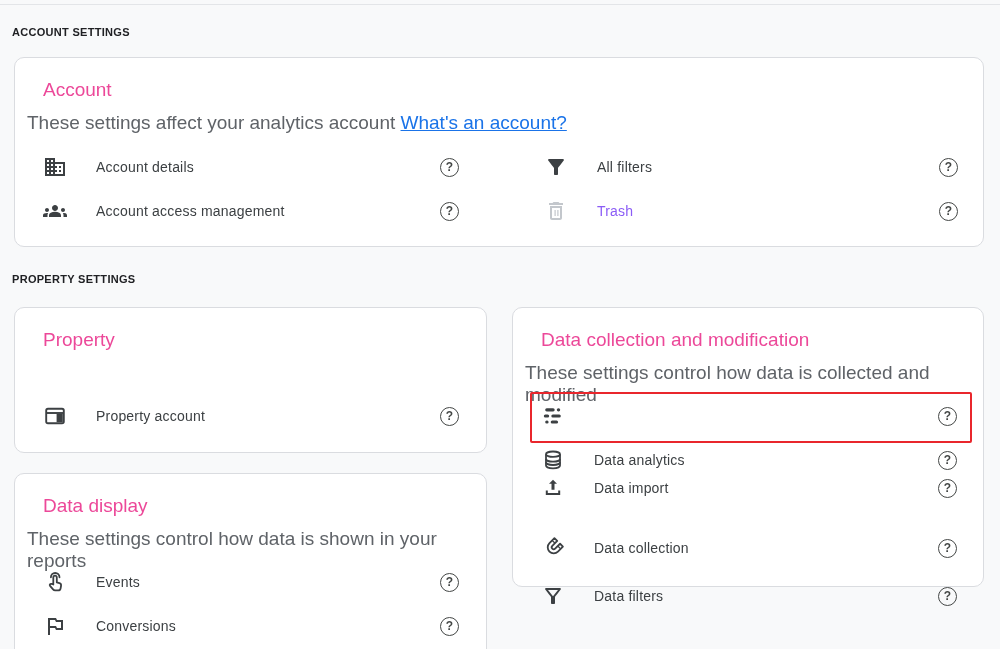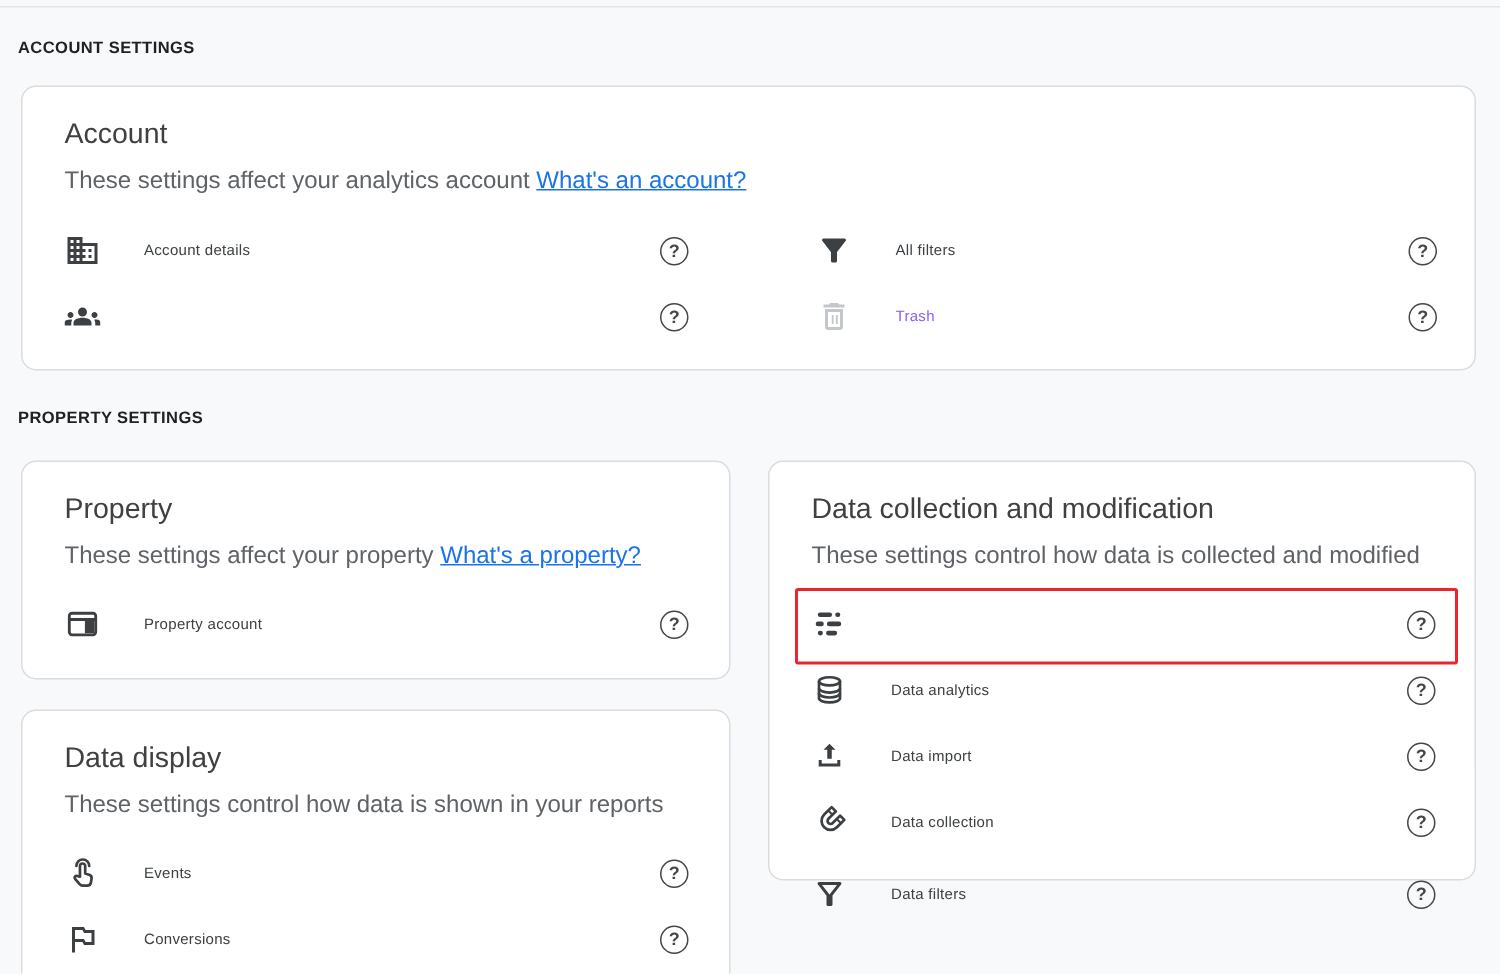--- a/index.html
+++ b/index.html
@@ -12,33 +12,33 @@
   .topline{position:absolute;left:0;top:4px;width:1000px;height:1px;background:#e3e5e8;}
   .section-label{
     position:absolute;left:12px;font-size:11px;font-weight:bold;color:#202124;
     letter-spacing:.3px;
   }
   .card{
     position:absolute;background:#ffffff;border:1px solid #dadce0;border-radius:10px;
     box-sizing:border-box;
   }
   .card-title{
-    position:absolute;left:28px;top:21px;font-size:19px;font-weight:400;color:#404040;
+    position:absolute;left:28px;top:21px;font-size:19px;font-weight:400;color:#ec4899;
   }
   .card-desc{
-    position:absolute;left:28px;top:54px;font-size:16px;color:#5f6368;
+    position:absolute;left:12px;top:54px;font-size:19px;color:#5f6368;
   }
   .card-desc a{color:#1a73e8;text-decoration:underline;cursor:pointer;}
   .row{
     position:absolute;height:44px;display:flex;align-items:center;cursor:pointer;
   }
   .row .icon{width:24px;height:24px;flex:0 0 24px;margin-right:29px;display:flex;
     align-items:center;justify-content:center;}
   .row .icon svg{width:24px;height:24px;display:block;}
-  .row .label{font-size:10px;color:#3c4043;letter-spacing:.2px;flex:1;
+  .row .label{font-size:14px;color:#3c4043;letter-spacing:.2px;flex:1;
     white-space:nowrap;overflow:hidden;}
   .row.disabled .label{color:#8b5cf6;}
   .qmark{
     width:19px;height:19px;box-sizing:border-box;border:1.6px solid #444746;
     border-radius:50%;display:flex;align-items:center;justify-content:center;
     font-size:12px;font-weight:bold;color:#444746;margin-left:auto;cursor:pointer;
     line-height:1;
   }
   .highlight-box{
     position:absolute;left:530px;top:392px;width:442px;height:51px;
@@ -69,20 +69,21 @@
     <span class="label">Account details</span>
     <span class="qmark">?</span>
   </div>
 
   <div class="row" style="left:28px;top:131px;width:416px">
     <span class="icon">
       <svg viewBox="0 0 24 24">
           <path fill="#3c4043" d="M12 12.75c1.63 0 3.07.39 4.24.9 1.08.48 1.76 1.56 1.76 2.73V18H6v-1.61c0-1.18.68-2.26 1.76-2.73 1.17-.52 2.61-.91 4.24-.91zM4 13c1.1 0 2-.9 2-2s-.9-2-2-2-2 .9-2 2 .9 2 2 2zm1.13 1.1c-.37-.06-.74-.1-1.13-.1-.99 0-1.93.21-2.78.58C.48 14.9 0 15.62 0 16.43V18h4.5v-1.61c0-.83.23-1.61.63-2.29zM20 13c1.1 0 2-.9 2-2s-.9-2-2-2-2 .9-2 2 .9 2 2 2zm3.78 1.58c-.85-.37-1.79-.58-2.78-.58-.39 0-.76.04-1.13.1.4.68.63 1.46.63 2.29V18H24v-1.57c0-.81-.48-1.53-1.22-1.85zM12 6c1.66 0 3 1.34 3 3s-1.34 3-3 3-3-1.34-3-3 1.34-3 3-3z"></path>
         </svg>
     </span>
+    <span class="label">Account access management</span>
     <span class="qmark">?</span>
   </div>
 
   <div class="row" style="left:529px;top:87px;width:414px">
     <span class="icon">
       <svg viewBox="0 0 24 24">
           <path fill="#3c4043" d="M4.25 5.61C6.27 8.2 10 13 10 13v6c0 .55.45 1 1 1h2c.55 0 1-.45 1-1v-6s3.73-4.8 5.75-7.39C20.25 4.95 19.78 4 18.95 4H5.04c-.83 0-1.3.95-.79 1.61z"></path>
         </svg>
     </span>
     <span class="label">All filters</span>
@@ -98,24 +99,20 @@
     </span>
     <span class="label">Trash</span>
     <span class="qmark">?</span>
   </div>
 </div>
 
 <div class="section-label" style="top:273px">PROPERTY SETTINGS</div>
 
 <div class="card" style="left:14px;top:307px;width:473px;height:146px">
   <div class="card-title">Property</div>
-  <div class="card-desc">
-    <span>These settings affect your property</span>
-    <a>What's a property?</a>
-  </div>
   <div class="row" style="left:28px;top:86px;width:416px">
     <span class="icon">
       <svg viewBox="0 0 24 24">
           <g fill="none" stroke="#3c4043" stroke-width="1.9">
             <rect x="3.2" y="4.8" width="17.6" height="14.4" rx="1.8"></rect>
             <path d="M3.2 9 H20.8"></path>
           </g>
           <rect x="13.6" y="9.9" width="6.2" height="8.3" fill="#3c4043"></rect>
         </svg>
     </span>
@@ -180,21 +177,21 @@
             <path d="M5 6.2 V17.5 C5 19 8.1 20.3 12 20.3 S19 19 19 17.5 V6.2"></path>
             <path d="M5 10.9 C5 12.4 8.1 13.7 12 13.7 S19 12.4 19 10.9"></path>
             <path d="M5 14.2 C5 15.7 8.1 17 12 17 S19 15.7 19 14.2"></path>
           </g>
         </svg>
     </span>
     <span class="label">Data analytics</span>
     <span class="qmark">?</span>
   </div>
 
-  <div class="row" style="left:28px;top:174px;width:416px">
+  <div class="row" style="left:28px;top:158px;width:416px">
     <span class="icon">
       <svg viewBox="0 0 24 24">
           <path fill="#3c4043" d="M12 3.8 L16 7.8 H13.5 V13.8 H10.5 V7.8 H8 Z"></path>
           <path fill="none" stroke="#3c4043" stroke-width="2" d="M5.8 14.6 V18 H18.2 V14.6"></path>
         </svg>
     </span>
     <span class="label">Data import</span>
     <span class="qmark">?</span>
   </div>
 

